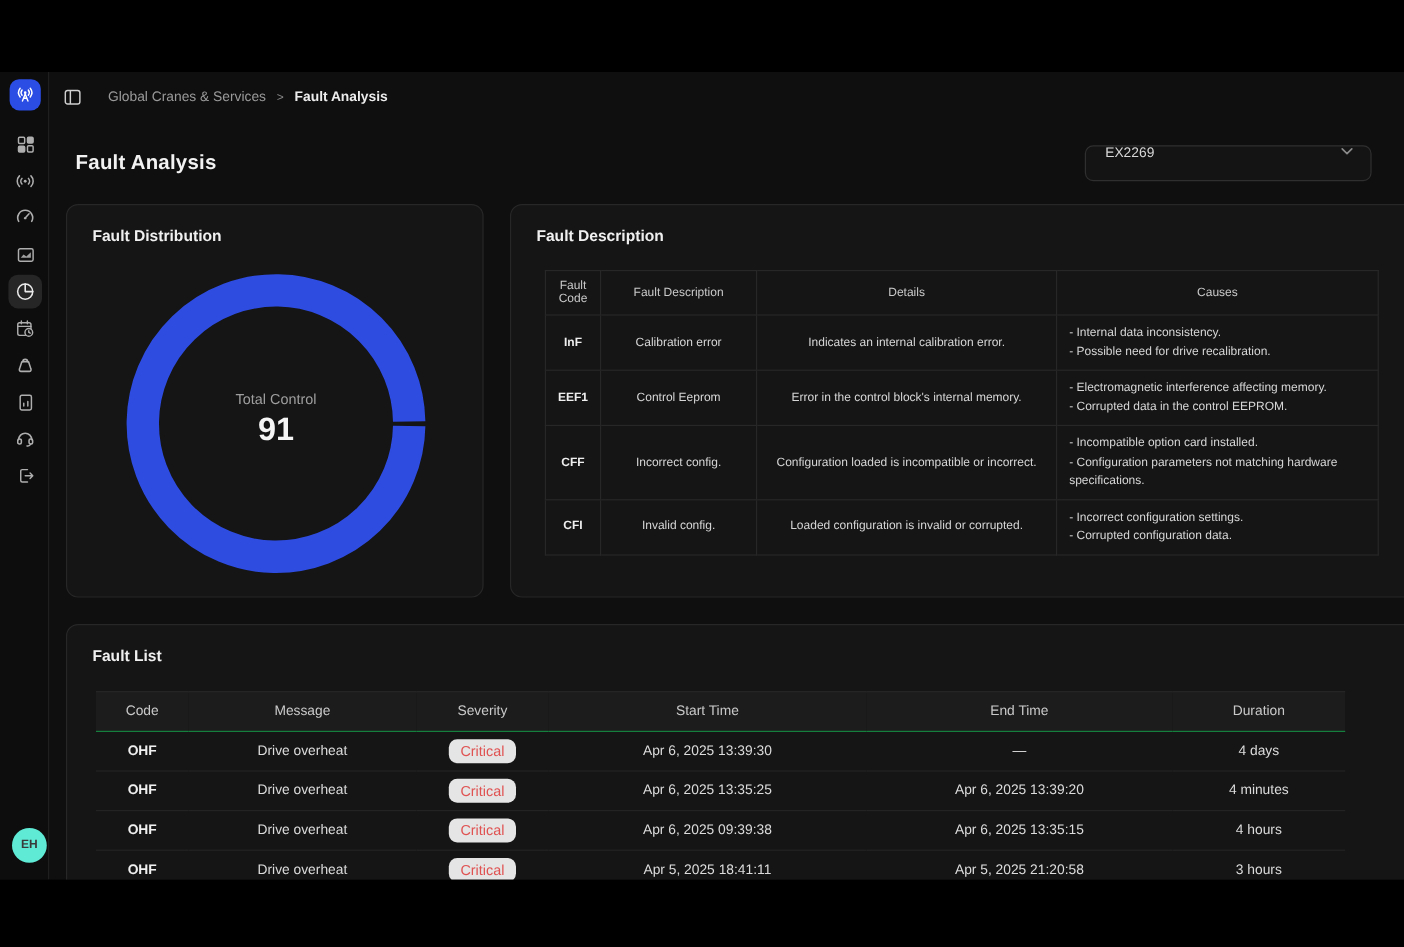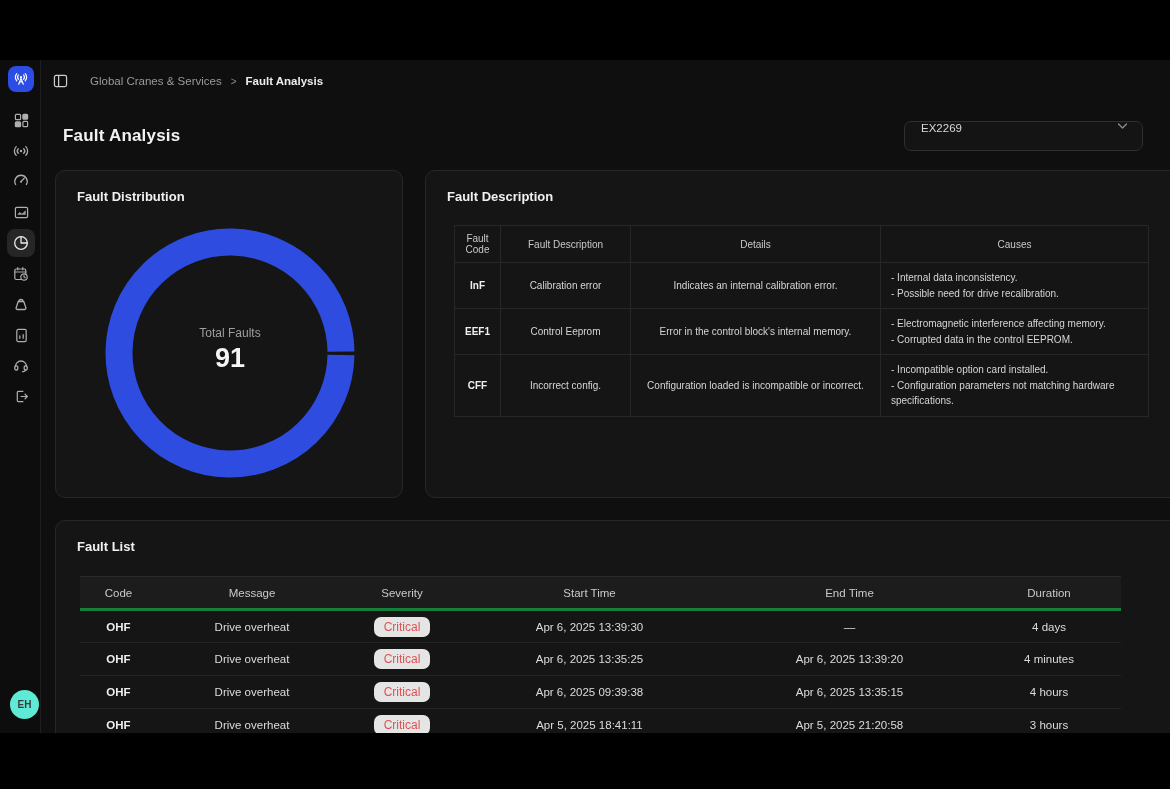--- a/index.html
+++ b/index.html
@@ -63,21 +63,21 @@
   .desc-table .col-name { width:130px; }
   .desc-table .col-details { width:250px; }
   .desc-table td.code { text-align:center; font-weight:700; color:#efefef; }
   .desc-table td.name { text-align:center; }
   .desc-table td.details { text-align:center; }
   .desc-table td.causes { text-align:left; white-space:pre-line; }
 
   
   .list-table { position:absolute; left:24px; top:55px; width:1041px;
                 border-collapse:collapse; table-layout:fixed; font-size:11.5px; }
-  .list-table th { background:#1c1c1c; border-top:1px solid #2a2a2a; border-bottom:3px solid #15803d;
+  .list-table th { background:#1c1c1c; border-top:1px solid #2a2a2a; border-bottom:1px solid #15803d;
                    color:#c9c9c9; font-weight:400; height:33px; text-align:center; }
   .list-table td { border-bottom:1px solid #232323; color:#dcdcdc; height:33px; text-align:center; }
   .list-table td.code { font-weight:700; color:#efefef; }
   .badge { display:inline-block; background:#e5e5e5; color:#e05252; font-size:12px;
            padding:3px 10px; border-radius:7px; }
   .c-code{width:77px}.c-msg{width:190px}.c-sev{width:110px}.c-start{width:265px}.c-end{width:255px}.c-dur{width:144px}
 
   svg { display:block; }
 </style>
 </head>
@@ -214,21 +214,21 @@
       </span>
     </div>
 
     <div class="card" id="card-dist">
       <div class="card-title">Fault Distribution</div>
       <div class="donut-wrap">
         <svg width="260" height="260" viewBox="0 0 260 260">
           <circle cx="130" cy="130" r="111" fill="none" stroke="#2e4ce0" stroke-width="27" stroke-dasharray="693.4 4" transform="rotate(1 130 130)"></circle>
         </svg>
         <div class="donut-center">
-          <div class="donut-label">Total Faults</div>
+          <div class="donut-label">Total Control</div>
           <div class="donut-value">91</div>
         </div>
       </div>
     </div>
 
     <div class="card" id="card-desc">
       <div class="card-title">Fault Description</div>
       <table class="desc-table">
         <colgroup>
             <col class="col-code">
@@ -258,20 +258,27 @@
             <td class="details">Error in the control block's internal memory.</td>
             <td class="causes">- Electromagnetic interference affecting memory.
 - Corrupted data in the control EEPROM.</td>
           </tr>
           <tr>
             <td class="code">CFF</td>
             <td class="name">Incorrect config.</td>
             <td class="details">Configuration loaded is incompatible or incorrect.</td>
             <td class="causes">- Incompatible option card installed.
 - Configuration parameters not matching hardware specifications.</td>
+          </tr>
+          <tr>
+            <td class="code">CFI</td>
+            <td class="name">Invalid config.</td>
+            <td class="details">Loaded configuration is invalid or corrupted.</td>
+            <td class="causes">- Incorrect configuration settings.
+- Corrupted configuration data.</td>
           </tr>
         </tbody>
       </table>
     </div>
 
     <div class="card" id="card-list">
       <div class="card-title">Fault List</div>
       <table class="list-table">
         <colgroup>
             <col class="c-code">

